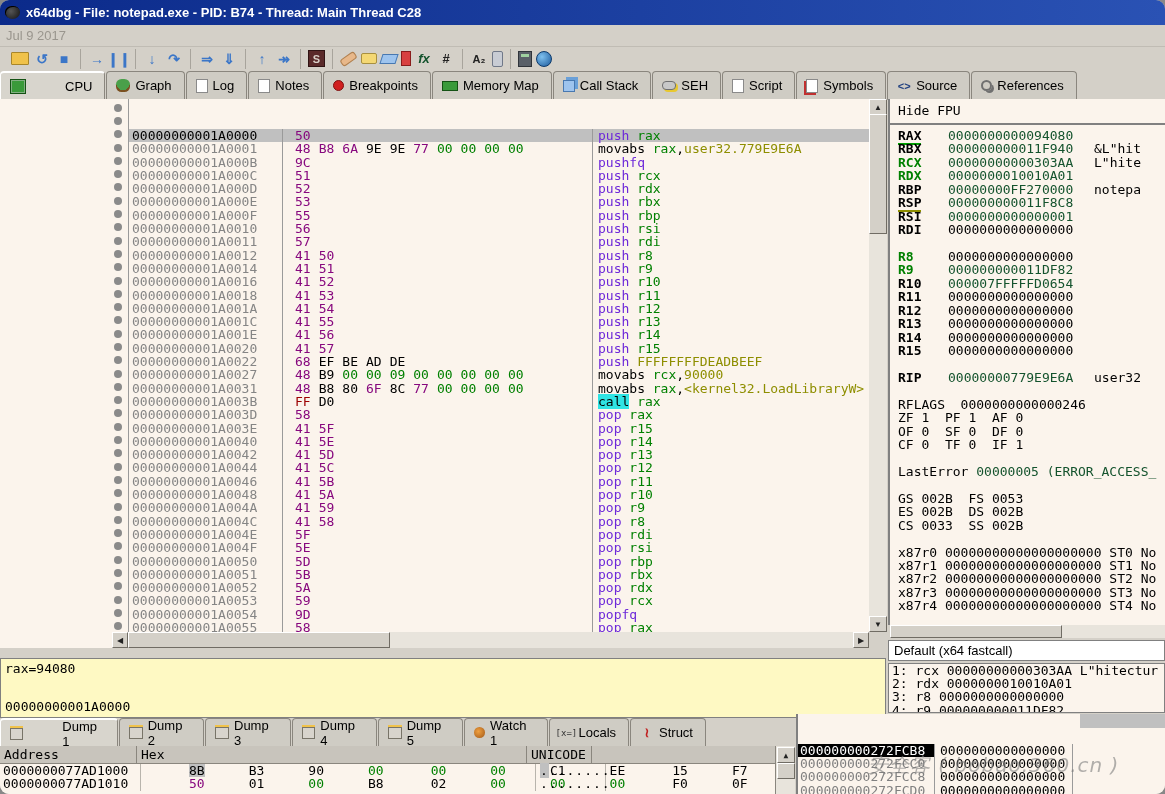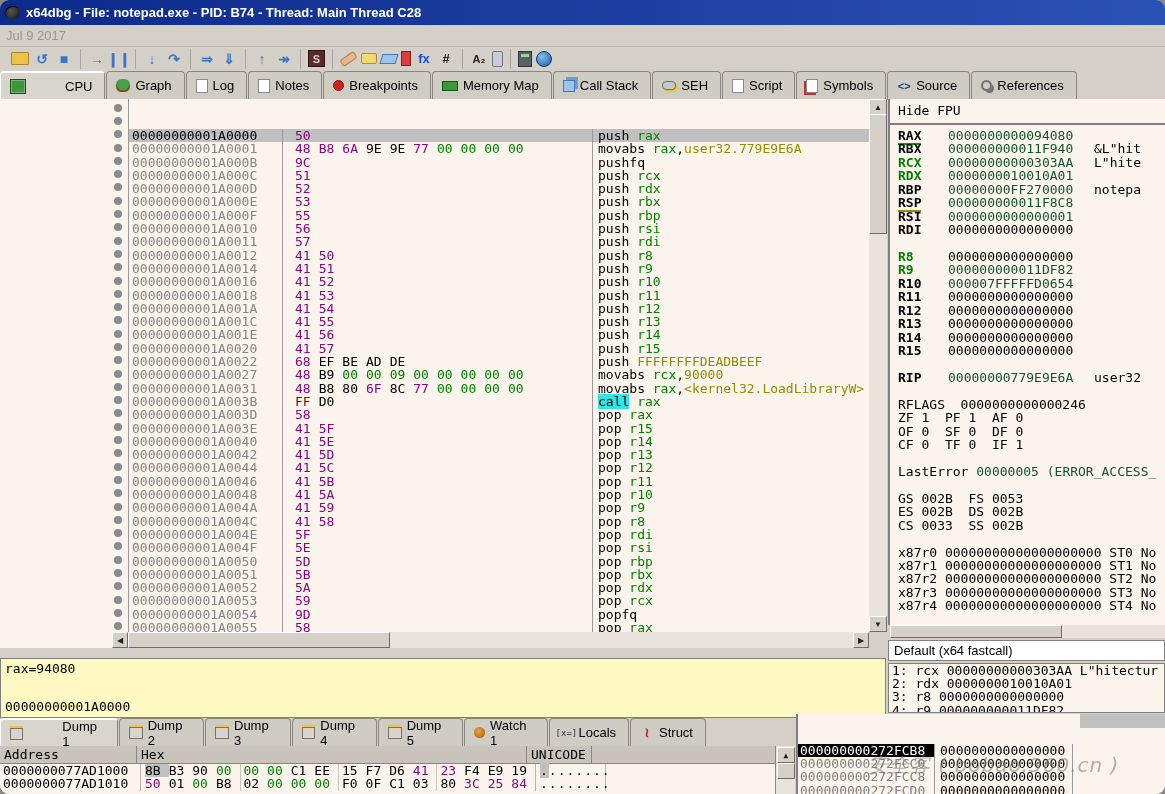--- a/index.html
+++ b/index.html
@@ -22,21 +22,21 @@
   .tgroup{display:flex;align-items:center;padding:0 5px;border-right:1px solid #a8a49c;height:20px;}
   .tgroup:last-child{border-right:none;}
   .ticon{width:18px;height:17px;margin:0 2px;display:inline-flex;align-items:center;justify-content:center;
          font-size:14px;font-weight:bold;color:#3b76c8;}
   .ticon.sh-folder{width:16px;height:11px;background:#f0c24a;border:1px solid #a8862a;border-radius:1px;align-self:center;}
   .ticon.sh-seh{background:#5a2a2a;color:#d8d0c8;width:15px;height:15px;font-size:11px;border:1px solid #301414;}
   .ticon.sh-patch{background:#e8b88a;border:1px solid #b08050;width:15px;height:6px;border-radius:3px;transform:rotate(-35deg);}
   .ticon.sh-comment{background:#f4d874;border:1px solid #a89040;width:14px;height:9px;border-radius:2px;}
   .ticon.sh-label{background:#9ec4ee;border:1px solid #4878b0;width:14px;height:8px;transform:skewX(-18deg);}
   .ticon.sh-bookmark{background:#d84040;border:1px solid #8a1c1c;width:8px;height:13px;}
-  .ticon.sh-fx{color:#1d4ed8;font-size:13px;}
+  .ticon.sh-fx{color:#14532d;font-style:italic;font-size:13px;}
   .ticon.sh-hash{color:#222;font-size:13px;}
   .ticon.sh-az{color:#222;font-size:11px;}
   .ticon.sh-device{background:#c8ccd4;border:1px solid #707888;width:9px;height:14px;border-radius:2px;}
   .ticon.sh-calc{background:#5a6068;border:1px solid #30343a;width:12px;height:14px;
      background-image:linear-gradient(#9fd0a0 0 0);background-size:8px 3px;background-repeat:no-repeat;background-position:2px 2px;}
   .ticon.sh-globe{background:radial-gradient(circle at 35% 35%,#7ec0ee,#1c5a9c);width:14px;height:14px;border-radius:50%;border:1px solid #0c3a6c;}
   
   .tabbar{display:flex;align-items:flex-end;}
   #tabbar{left:0;top:71px;width:1165px;height:28px;border-bottom:1px solid #9a968e;}
   .tab{display:flex;align-items:center;gap:5px;padding:4px 12px 4px 9px;margin-right:1px;height:19px;
@@ -62,21 +62,21 @@
   .dotrow{height:13.3px;display:flex;align-items:center;justify-content:flex-end;padding-right:4px;}
   .dot{width:8px;height:8px;border-radius:50%;background:#8a8a8a;}
   #disasm{left:129px;top:99px;width:740px;height:533px;background:#fbf4ec;overflow:hidden;white-space:pre;}
   .drow{height:13.3px;line-height:13.3px;display:flex;}
   .drow.sel{background:#c0c0c0;}
   .dr-addr{width:150px;padding-left:3px;color:#858585;border-right:1px solid #9a9a9a;flex:none;}
   .drow.sel .dr-addr{color:#000;}
   .dr-bytes{width:297px;padding-left:12px;border-right:1px solid #9a9a9a;flex:none;}
   .dr-bytes span{margin-right:8px;}
   .dr-ins{flex:1;padding-left:5px;}
-  .t-b{color:#000000}.t-k{color:#000}.t-g{color:#008000}.t-o{color:#8e8e00}
+  .t-b{color:#6d28d9}.t-k{color:#000}.t-g{color:#008000}.t-o{color:#8e8e00}
   .t-m{color:#87087e}.t-r{color:#9c0000}.t-red{color:#14532d}
   .t-hl{background:#2fe4e4;color:#000000;}
   
   .sb{background:#e8e4dc;}
   .sb-btn{position:absolute;background:#d4d0c8;border:1px solid;border-color:#fff #706c64 #706c64 #fff;
       display:flex;align-items:center;justify-content:center;font-size:8px;color:#222;}
   .sb-thumb{position:absolute;background:#d4d0c8;border:1px solid;border-color:#fff #706c64 #706c64 #fff;}
   
   #regpane{left:888px;top:99px;width:277px;height:526px;background:#fbf4ec;border-left:2px solid #808080;overflow:hidden;}
   #hidefpu{height:24px;line-height:24px;padding-left:8px;border-bottom:2px solid #808080;background:#fbf4ec;}
@@ -100,21 +100,21 @@
   #info2{position:absolute;left:4px;top:40px;}
   
   #btabbar{left:0;top:718px;width:707px;height:28px;border-bottom:1px solid #9a968e;}
   
   #dumppane{left:0;top:746px;width:795px;height:48px;background:#fbf4ec;overflow:hidden;}
   #dumphead{display:flex;height:17px;line-height:17px;background:#c8c4bc;border-bottom:1px solid #8a867e;}
   #dumphead .dh{padding-left:4px;border-right:1px solid #8a867e;box-sizing:border-box;}
   .dumprow{height:13.4px;line-height:13.4px;display:flex;white-space:pre;}
   .du-addr{width:137px;padding-left:3px;flex:none;border-right:1px solid #b8b4ac;}
   .du-hex{width:390px;flex:none;padding-left:4px;border-right:1px solid #b8b4ac;display:flex;}
-  .du-hex .by{width:24.2px;display:inline-block;}
+  .du-hex .by{width:24.2px;display:inline-block;margin-left:44px;}
   .du-hex .by.sel{background:#c0c0c0;}
   .du-hex .gsep{width:1px;background:#c8c4bc;margin-right:3px;}
   .du-ascii{width:65px;flex:none;padding-left:4px;letter-spacing:1px;border-right:1px solid #b8b4ac;}
   .du-ascii .asel{background:#c0c0c0;}
   #dumpscroll{position:absolute;left:775px;top:0;width:20px;height:48px;background:#e8e4dc;border-left:1px solid #8a867e;}
   
   #stackpane{left:796px;top:714px;width:369px;height:80px;background:#fbf4ec;border-left:2px solid #808080;overflow:hidden;white-space:pre;}
   .strow{height:13.2px;line-height:13.2px;display:flex;}
   .st-addr{width:134px;color:#808080;padding-left:2px;flex:none;border-right:1px solid #9a9a9a;}
   .st-addr.sel{background:#000;color:#fff;}

